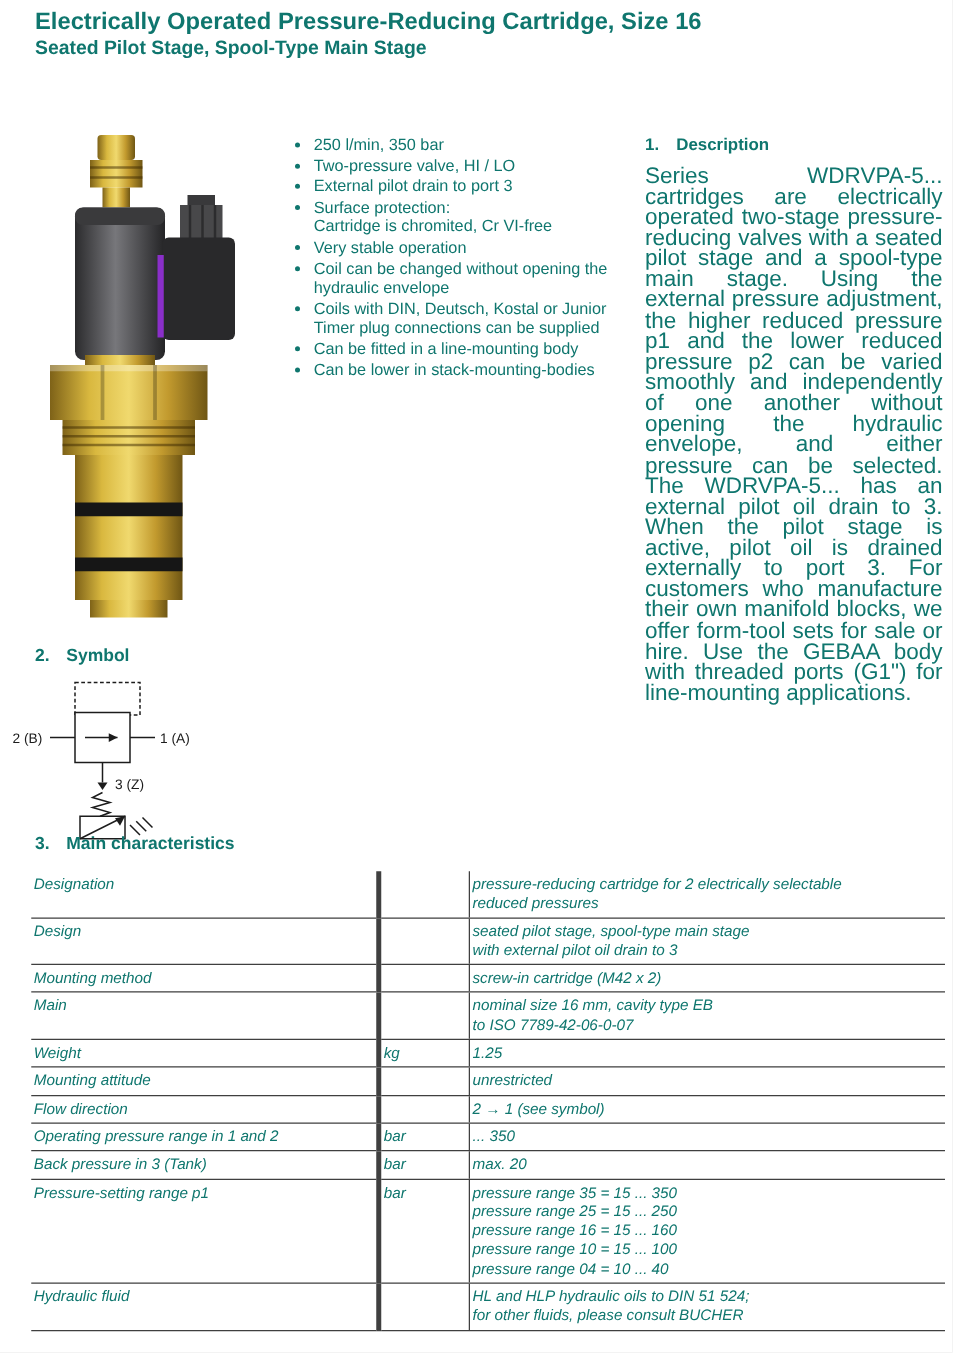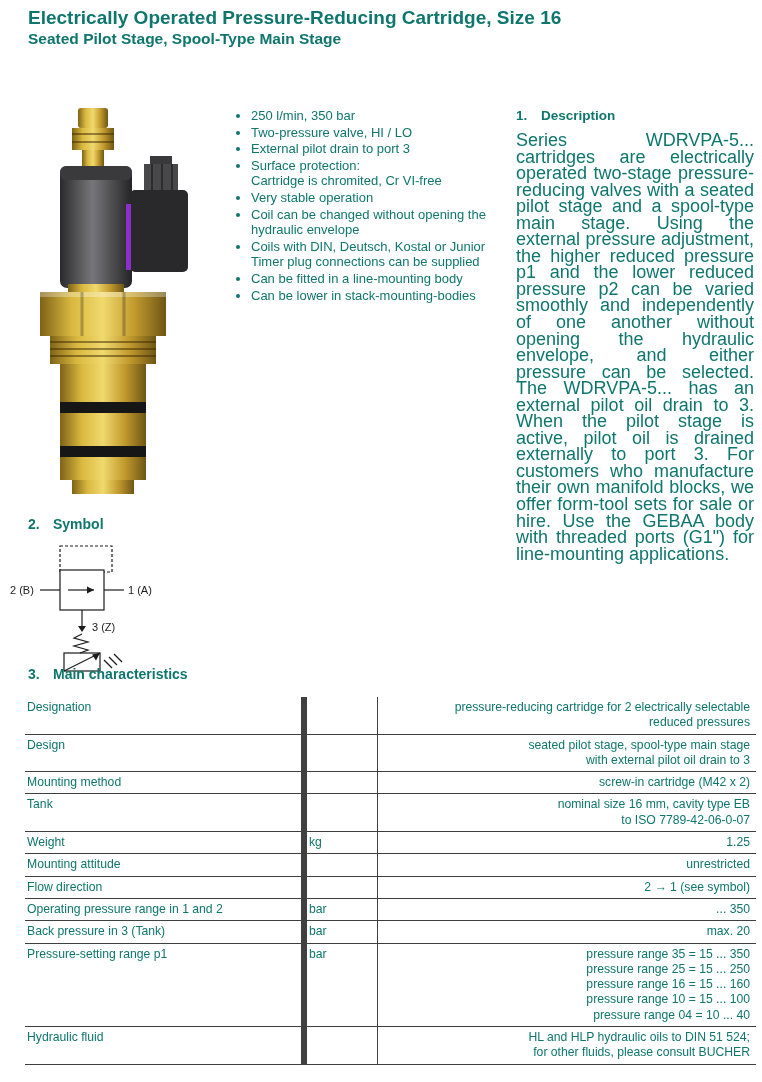--- a/index.html
+++ b/index.html
@@ -33,25 +33,25 @@
   .symbol-heading { position:absolute; left:28px; top:516px; font-size:14px; }
   .symbol-art { position:absolute; left:8px; top:538px; }
   
   .chars-heading { position:absolute; left:28px; top:666px; font-size:14px; }
   table.specs {
     position:absolute; left:25px; top:697px; width:731px;
     border-collapse:collapse; font-size:12.2px;
   }
   table.specs td {
     border-bottom:1px solid #3f3f3f;
-    padding:3px 6px 3px 2px; vertical-align:top; line-height:15.3px;
+    padding:3px 6px 3px 2px; vertical-align:top; line-height:15.3px;font-style:italic;
   }
   td.c-label { width:268px; }
-  td.c-unit  { width:62px; border-left:6px solid #404040; padding-left:6px; }
-  td.c-value { border-left:1px solid #3f3f3f; text-align:right; white-space:pre-line; padding-right:3px; }
+  td.c-unit  { width:62px; border-left:4px solid #404040; padding-left:6px; }
+  td.c-value { border-left:1px solid #3f3f3f; text-align:left; white-space:pre-line; padding-right:3px; }
   td.c-label sub { font-size:9px; }
   svg text { font-family:"Liberation Sans", sans-serif; font-size:11px; fill:#1c1c1c; }
 </style>
 </head>
 <body>
 
 <div class="page">
 
   <div class="header">
     <div class="title">Electrically Operated Pressure-Reducing Cartridge, Size 16</div>
@@ -189,21 +189,21 @@
         <td class="c-unit"></td>
         <td class="c-value">seated pilot stage, spool-type main stage
 with external pilot oil drain to 3</td>
       </tr>
       <tr>
         <td class="c-label">Mounting method</td>
         <td class="c-unit"></td>
         <td class="c-value">screw-in cartridge (M42 x 2)</td>
       </tr>
       <tr>
-        <td class="c-label">Tank</td>
+        <td class="c-label">Main</td>
         <td class="c-unit"></td>
         <td class="c-value">nominal size 16 mm, cavity type EB
 to ISO 7789-42-06-0-07</td>
       </tr>
       <tr>
         <td class="c-label">Weight</td>
         <td class="c-unit">kg</td>
         <td class="c-value">1.25</td>
       </tr>
       <tr>

